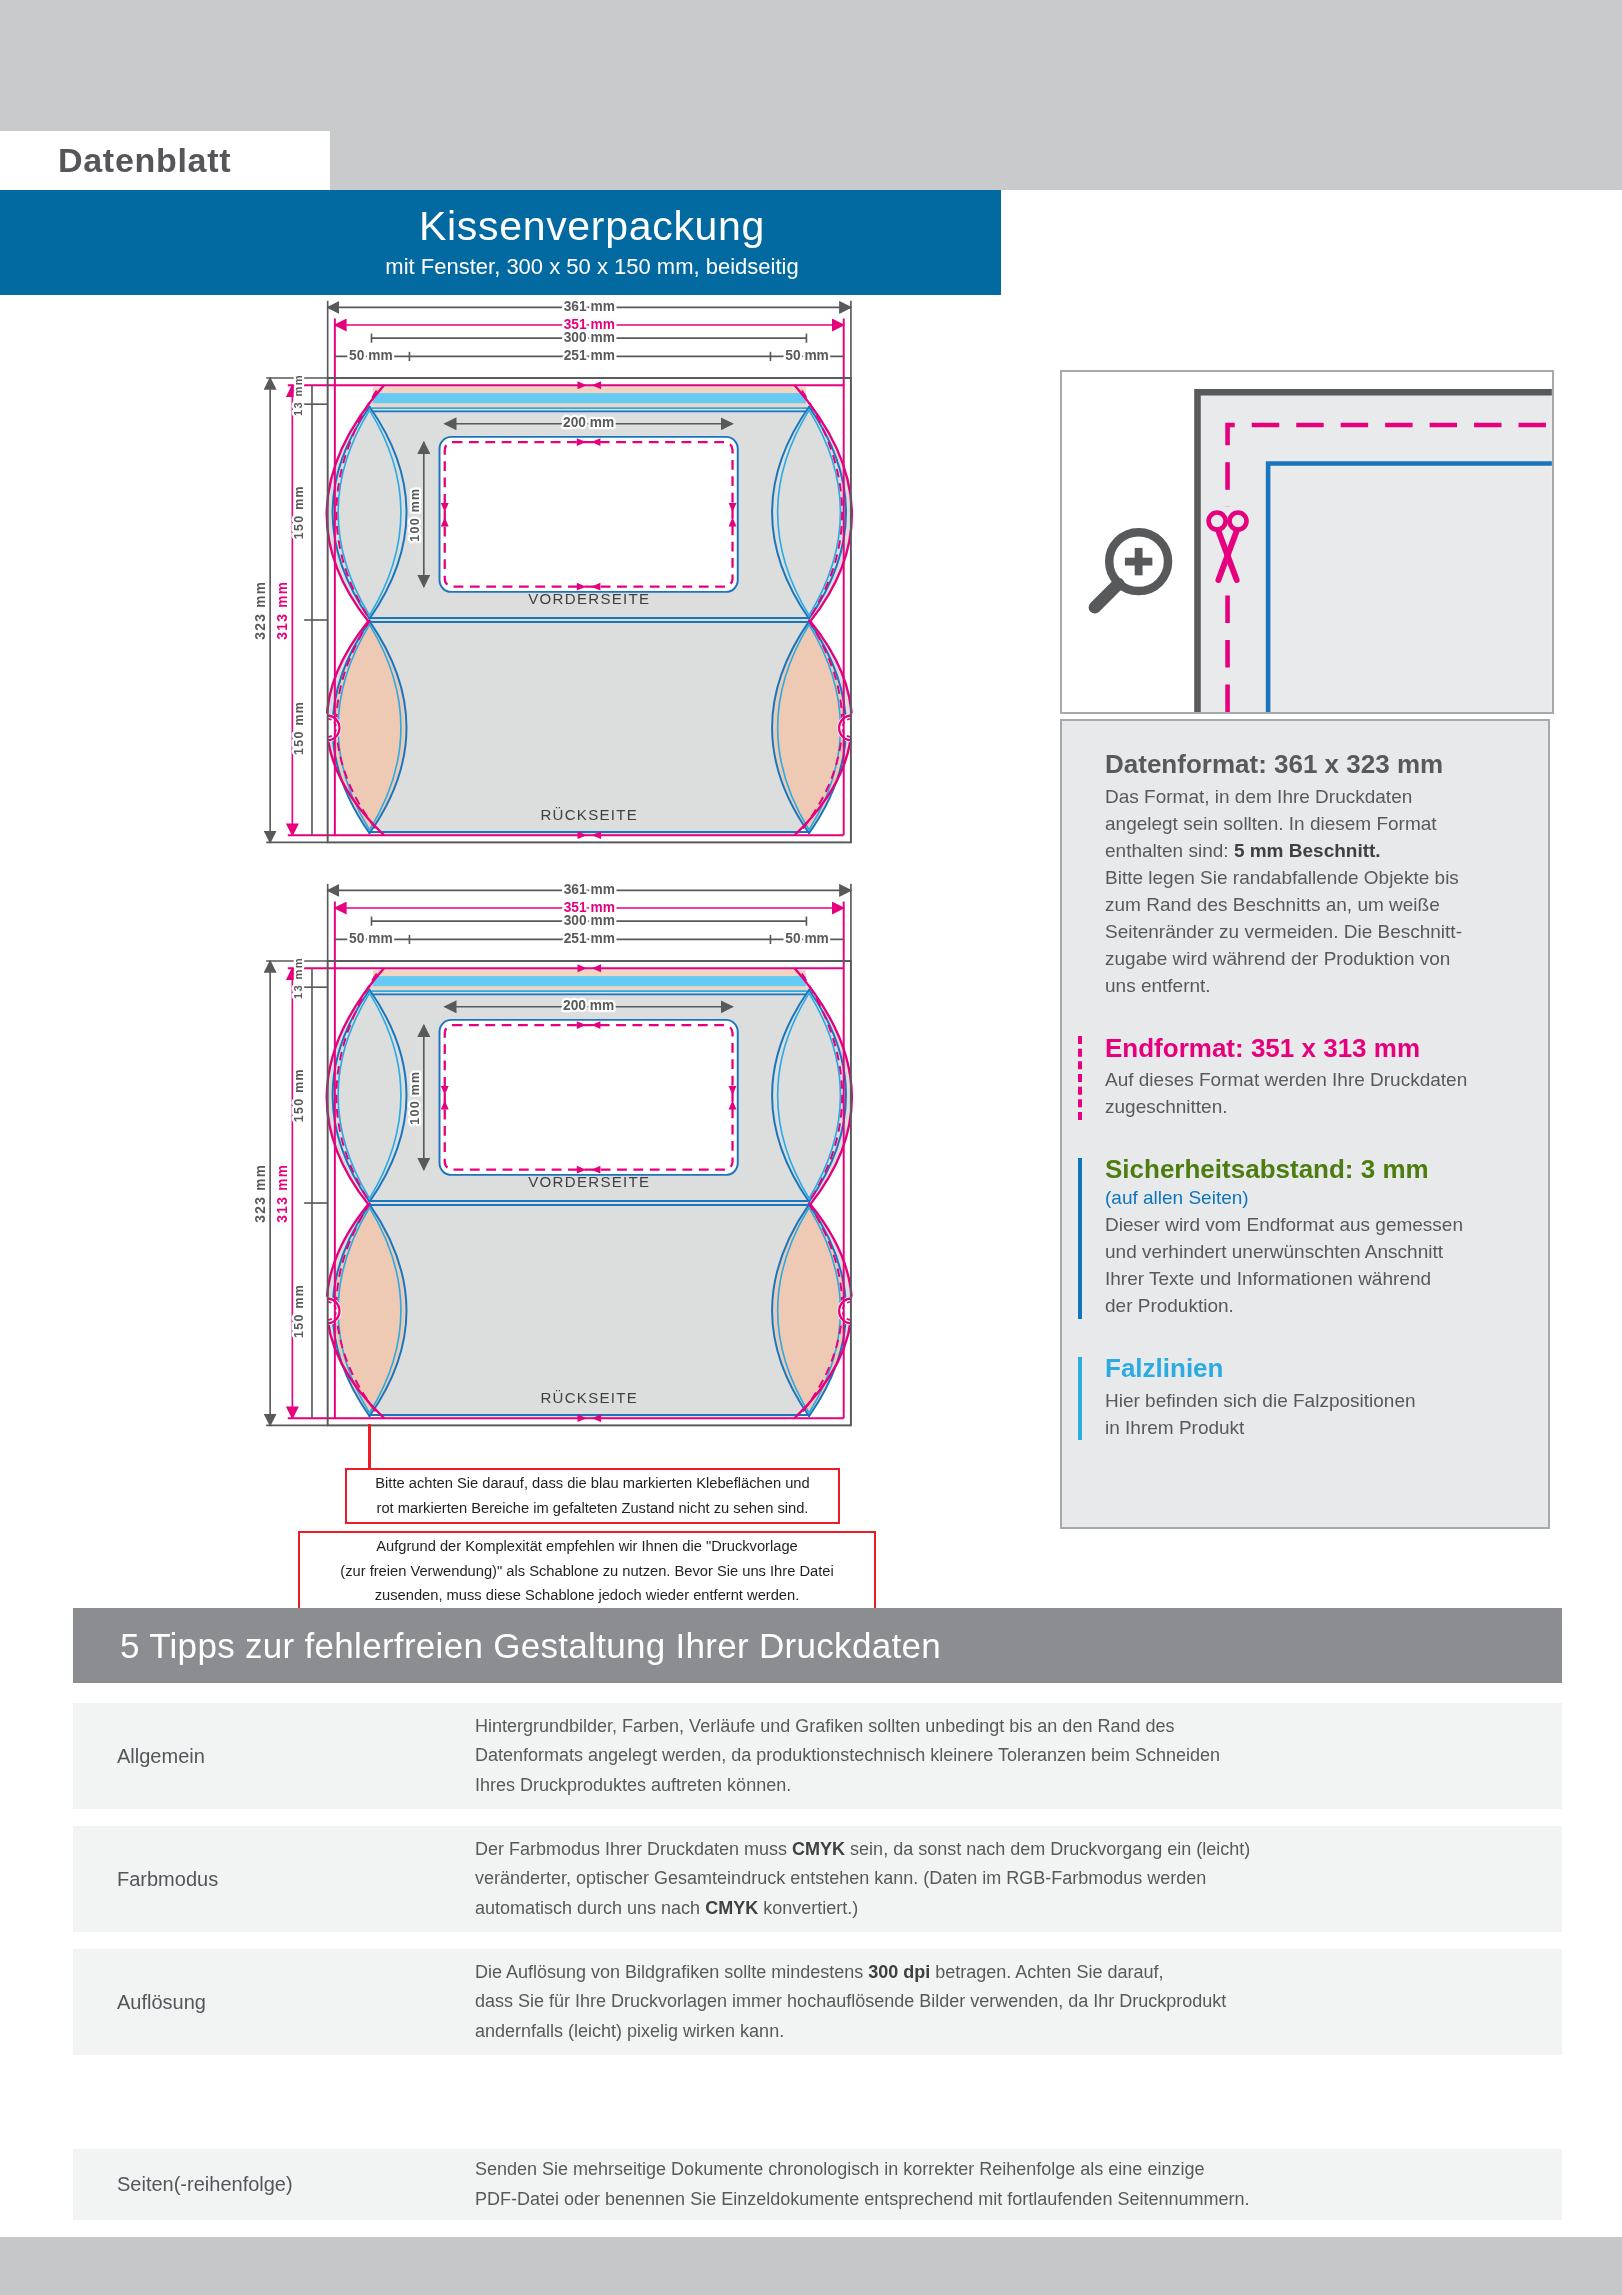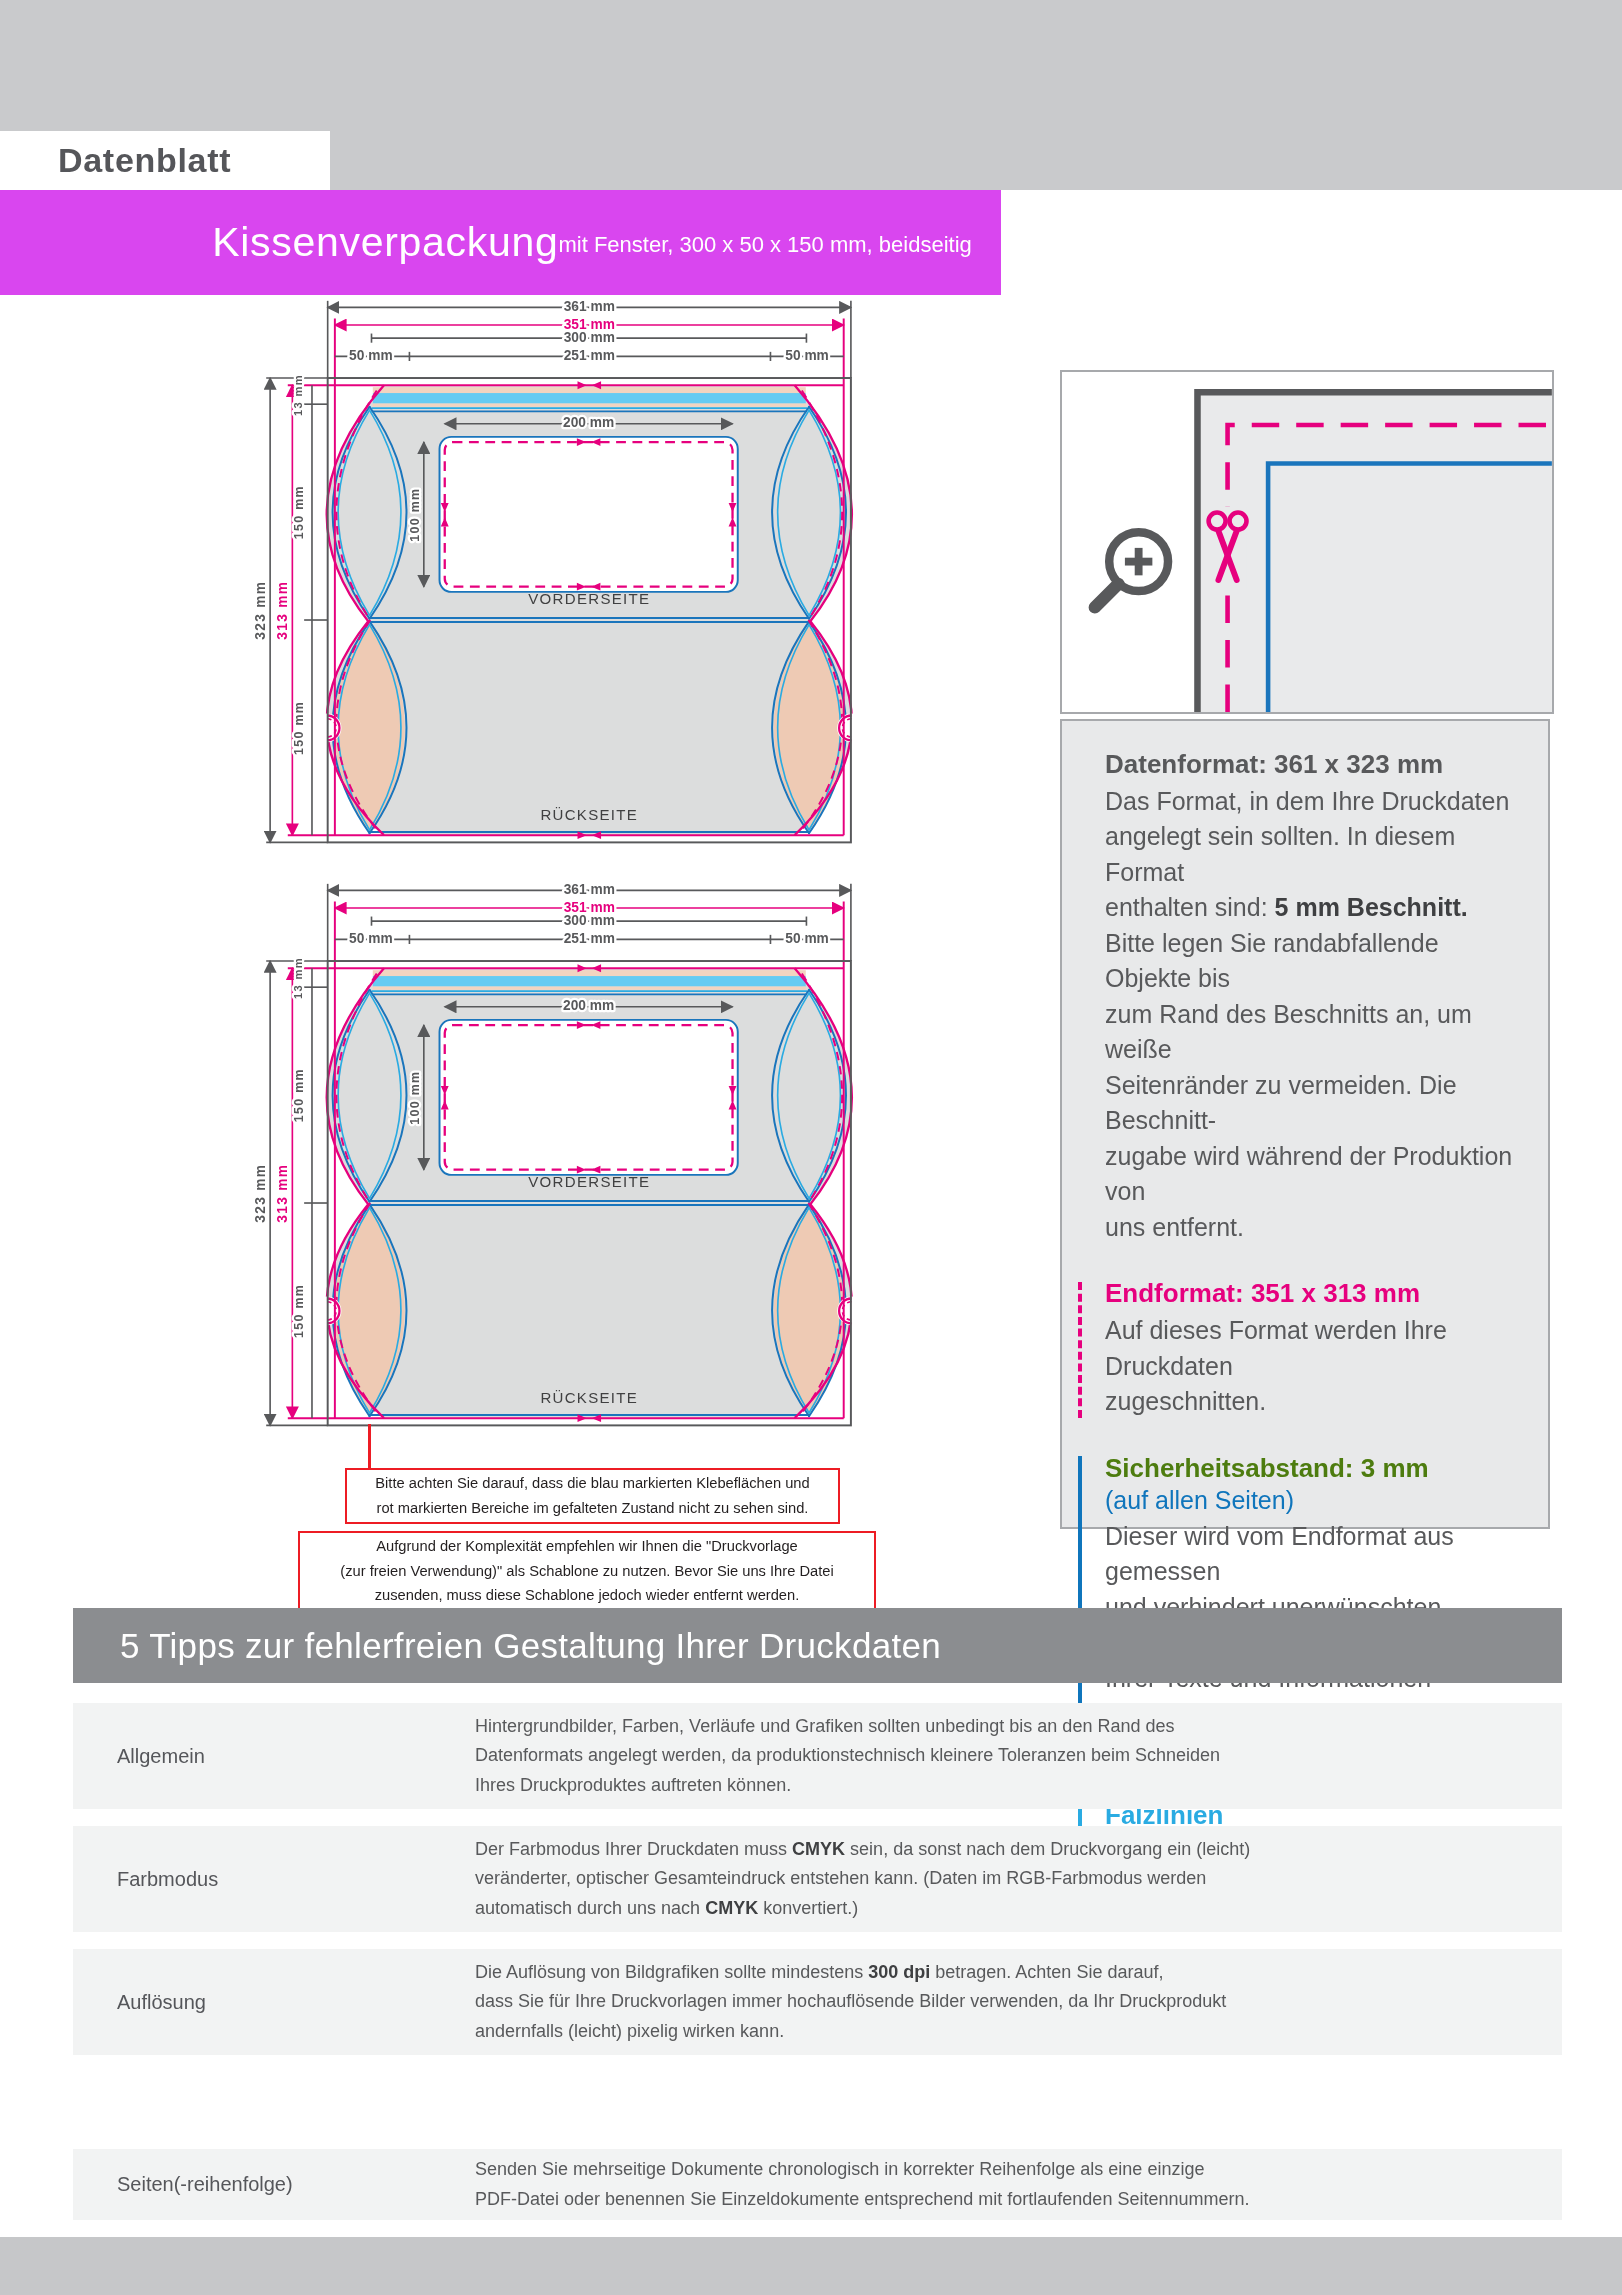--- a/index.html
+++ b/index.html
@@ -4,42 +4,42 @@
 <style>
   html,body{margin:0;padding:0;}
   body{width:1623px;height:2295px;background:#fff;font-family:"Liberation Sans",sans-serif;}
   #page{position:relative;width:1623px;height:2295px;overflow:hidden;background:#fff;}
 
   
   .top-band{position:absolute;left:0;top:0;width:1623px;height:190px;background:#c9cacc;}
   .datenblatt-box{position:absolute;left:0;top:131px;width:330px;height:59px;background:#fff;
     display:flex;align-items:center;}
   .datenblatt-box span{padding-left:58px;font-size:34px;font-weight:600;color:#55565a;letter-spacing:0.7px;}
-  .title-band{position:absolute;left:0;top:190px;width:1001px;height:105px;background:#d946ef;
-    display:flex;flex-direction:row;justify-content:center;align-items:center;padding-left:183px;box-sizing:border-box;}
+  .title-band{position:absolute;left:0;top:190px;width:1001px;height:105px;background:#0369a1;
+    display:flex;flex-direction:column;justify-content:center;align-items:center;padding-left:183px;box-sizing:border-box;}
   .title-band .t1{color:#fff;font-size:41px;font-weight:400;letter-spacing:0.7px;line-height:1.05;}
   .title-band .t2{color:#fff;font-size:22px;font-weight:300;margin-top:5.2px;}
 
   
   .diagram{position:absolute;width:811px;height:576px;}
   #diagram1{left:242px;top:281px;}
   #diagram2{left:242px;top:864px;}
   svg text{font-family:"Liberation Sans",sans-serif;}
   .dimt{font-size:21px;font-weight:600;fill:#58595b;paint-order:stroke;stroke:#ffffff;stroke-width:7px;stroke-linejoin:round;}
   .dimm{font-size:21px;font-weight:600;fill:#e6007e;paint-order:stroke;stroke:#ffffff;stroke-width:7px;stroke-linejoin:round;}
   .dimside{letter-spacing:2px;}
   .panel-label{font-size:23px;fill:#404041;letter-spacing:2px;}
 
   
   .zoom-box{position:absolute;left:1060px;top:370px;width:490px;height:340px;background:#fff;border:2.6px solid #a7a9ac;}
 
   
   .info-panel{position:absolute;left:1060px;top:719px;width:490px;height:810px;background:#e8e9ea;border:2.6px solid #a7a9ac;box-sizing:border-box;padding:29px 26px 0 43px;}
   .info-panel h2{margin:0;font-size:26px;font-weight:700;line-height:1.15;}
-  .info-panel p{margin:0;font-size:25px;line-height:1.42;color:#58595b;white-space:pre-line;}
+  .info-panel p{margin:0;font-size:19px;line-height:1.42;color:#58595b;white-space:pre-line;}
   .ip-h-gray{color:#58595b;}
   .ip-h-mag{color:#e6007e;}
   .ip-h-blue{color:#4d7c0f;}
   .ip-h-cyan{color:#2aabe2;}
   .ip-section{position:relative;}
   .ip-section .body{margin-top:3.9px;}
   .gap-lg{margin-top:34px;}
   .gap-md{margin-top:31px;}
   .barred::before{content:"";position:absolute;left:-27.5px;top:2.6px;bottom:1.3px;width:0;border-left:4.6px solid;}
   .bar-mag::before{border-left-style:dashed;border-color:#e6007e;}

